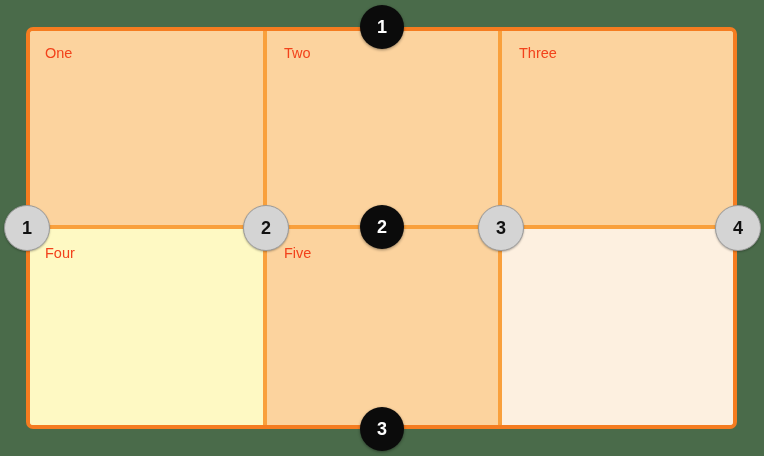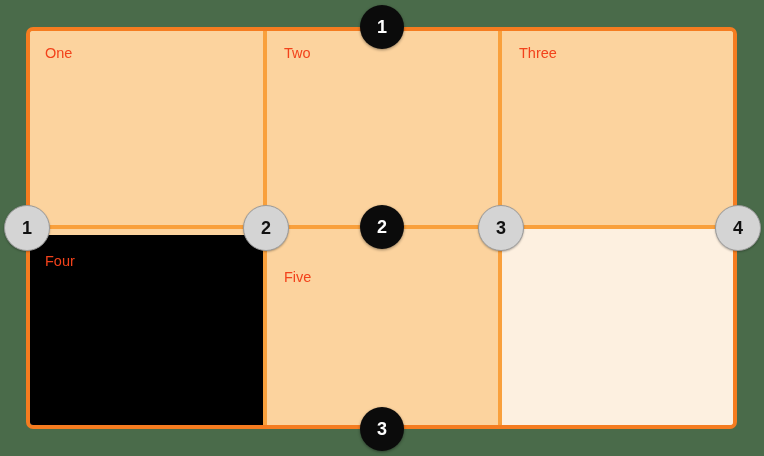--- a/index.html
+++ b/index.html
@@ -107,25 +107,25 @@
     <div id="cells-layer">
         <div class="cell" style="left: -4px; top: -4px; width: 239px; height: 200px; background: rgb(252, 211, 158);">
           <span class="cell-label" style="color: rgb(242, 66, 27);">One</span>
         </div>
         <div class="cell" style="left: 235px; top: -4px; width: 235px; height: 200px; background: rgb(252, 211, 158); text-decoration: underline;">
           <span class="cell-label" style="color: rgb(242, 66, 27);">Two</span>
         </div>
         <div class="cell" style="left: 470px; top: -4px; width: 237px; height: 200px; background: rgb(252, 211, 158); text-align: right;">
           <span class="cell-label" style="color: rgb(242, 66, 27);">Three</span>
         </div>
-        <div class="cell" style="left: -4px; top: 204px; width: 239px; height: 202px; background: #000000; text-decoration: underline;">
+        <div class="cell" style="left: -4px; top: 196px; width: 239px; height: 202px; background: #fef9c3; text-decoration: underline;">
           <span class="cell-label" style="color: rgb(242, 66, 27);">Four</span>
         </div>
         <div class="cell" style="left: 235px; top: 196px; width: 235px; height: 202px; background: rgb(252, 211, 158);">
-          <span class="cell-label" style="color: rgb(242, 66, 27); margin-top: 24px;">Five</span>
+          <span class="cell-label" style="color: rgb(242, 66, 27);">Five</span>
         </div>
         <div class="cell empty" style="left: 470px; top: 196px; width: 237px; height: 202px; background: rgb(253, 240, 224);"></div>
       </div>
     <div id="gridlines-layer">
         <div class="gridline vert" style="background: rgb(249, 160, 60); left: 233px; top: -4px; height: 402px;"></div>
         <div class="gridline vert" style="background: rgb(249, 160, 60); left: 468px; top: -4px; height: 402px;"></div>
         <div class="gridline horz" style="background: rgb(249, 160, 60); left: -4px; top: 194px; width: 711px;"></div>
       </div>
   </div>
 

